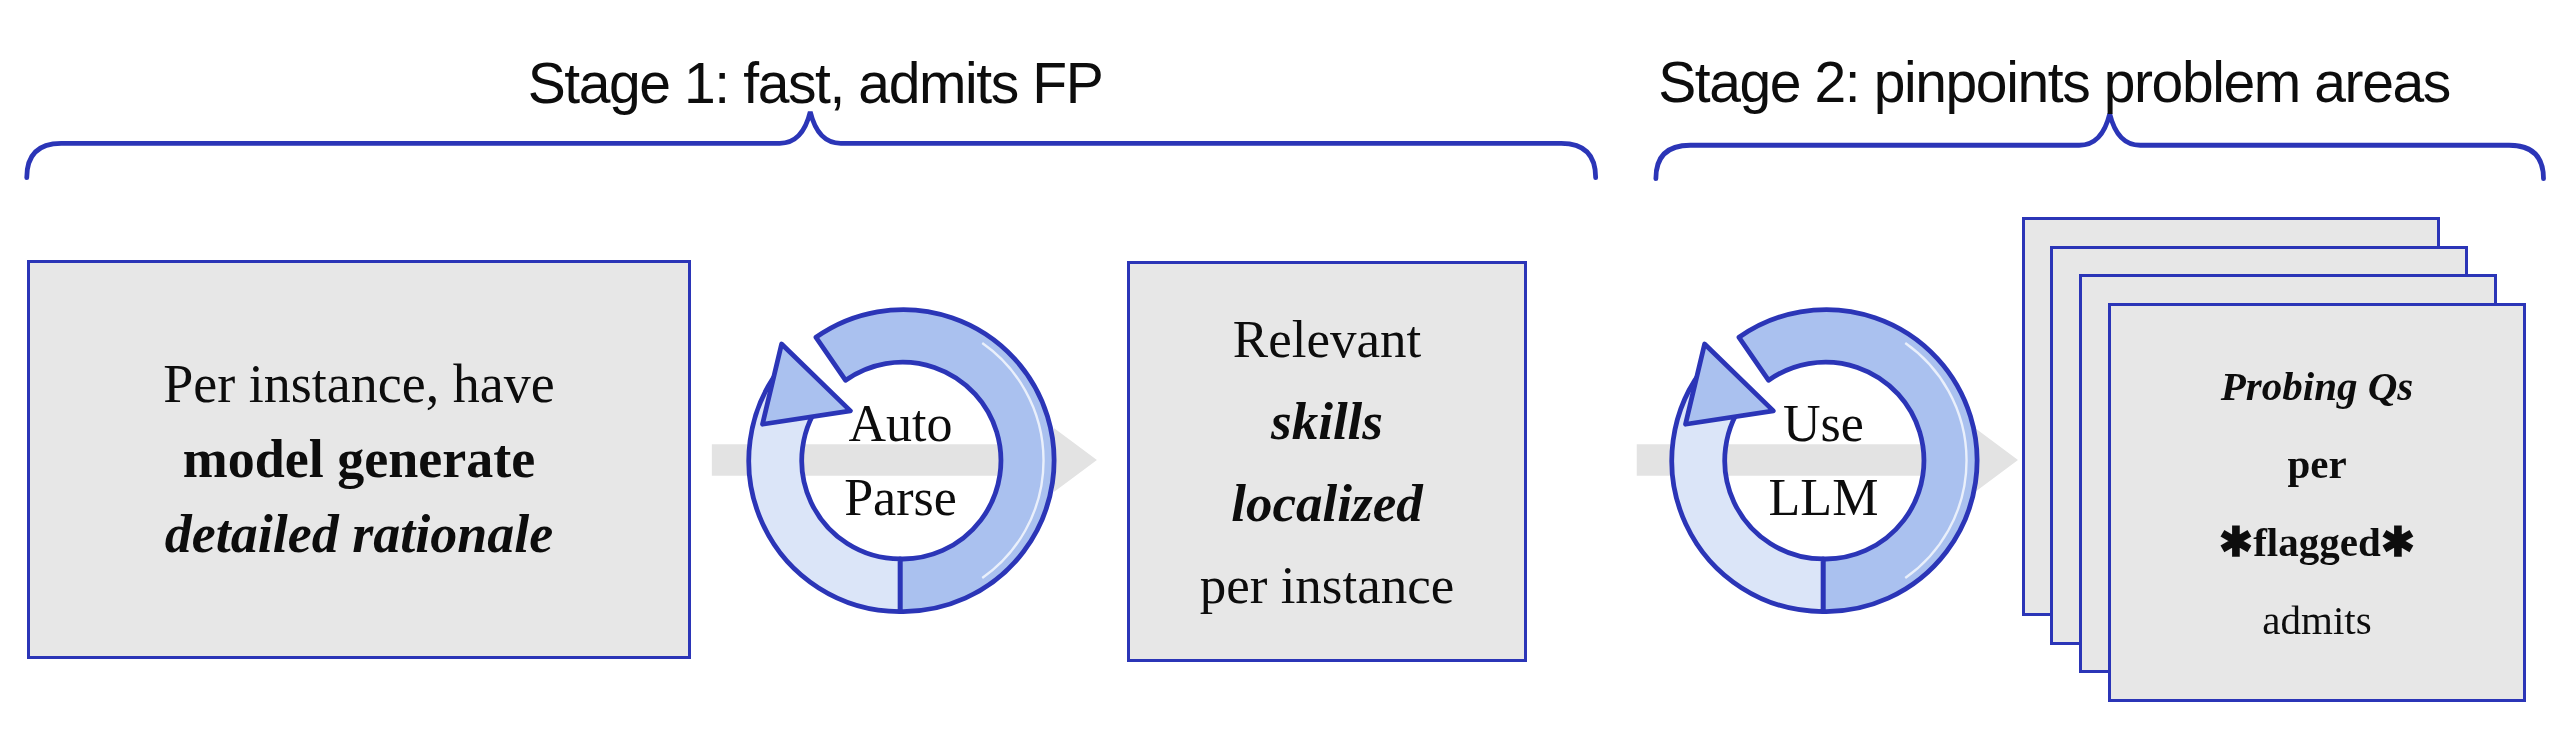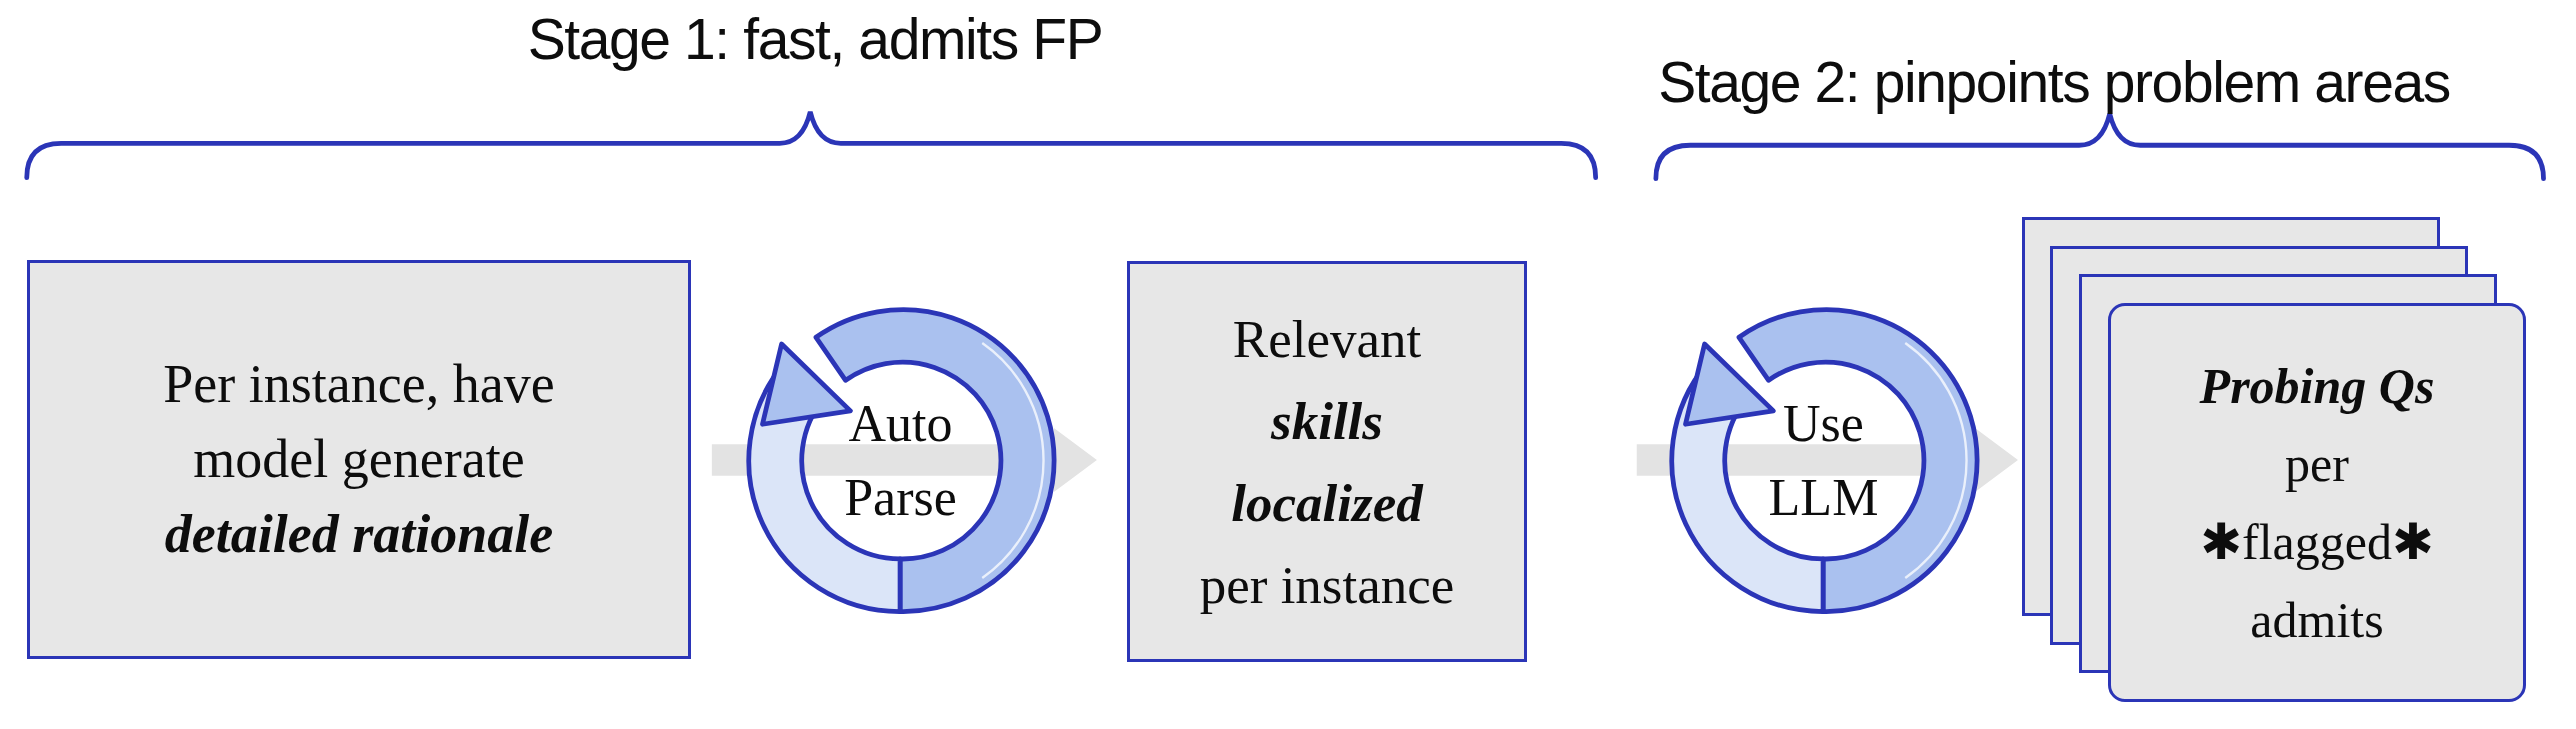--- a/index.html
+++ b/index.html
@@ -16,42 +16,42 @@
   .canvas{
     position:relative;width:2576px;height:730px;background:var(--bg);overflow:hidden;
   }
   .svg-layer{position:absolute;left:0;top:0;z-index:1;}
   .stage-title{
     position:absolute;top:5.7px;z-index:3;
     font-family:"Liberation Sans",sans-serif;
     font-size:57px;letter-spacing:-1.4px;color:var(--text-black);
     text-align:center;white-space:nowrap;
   }
-  .title-1{left:433px;width:764px;}
+  .title-1{left:433px;width:764px;margin-top:44px;}
   .title-2{left:1624px;width:860px;margin-top:43px;}
   .box{
     position:absolute;z-index:2;background:var(--box-fill);
     border:3.8px solid var(--accent-blue);
     display:flex;flex-direction:column;justify-content:center;align-items:center;
     text-align:center;color:var(--text-black);
   }
   .box-1{left:27px;top:260px;width:664px;height:399px;font-size:54px;line-height:75px;}
   .box-2{left:1127px;top:261px;width:400px;height:401px;font-size:53px;line-height:82px;}
-  .bold{font-weight:normal;}
+  .bold{font-weight:bold;}
   .bold-italic{font-weight:bold;font-style:italic;}
   .card{
     position:absolute;z-index:2;width:418px;height:399px;
     background:var(--box-fill);border:3.8px solid var(--accent-blue);
   }
   .card-1{left:2022px;top:217px;}
   .card-2{left:2050px;top:246px;}
   .card-3{left:2079px;top:274px;}
   .card-4{left:2108px;top:303px;
     display:flex;flex-direction:column;justify-content:center;align-items:center;
-    text-align:center;font-size:50px;line-height:78px;color:var(--text-black);border-radius:17px;}
+    text-align:center;font-size:41px;line-height:78px;color:var(--text-black);}
   .loop-label{
     position:absolute;z-index:3;width:201px;height:153px;
     display:flex;flex-direction:column;justify-content:center;
     font-size:52px;line-height:74px;color:var(--text-black);text-align:center;
   }
   .loop-label-1{left:800px;top:384px;}
   .loop-label-2{left:1723px;top:384px;}
 </style>
 </head>
 <body>

